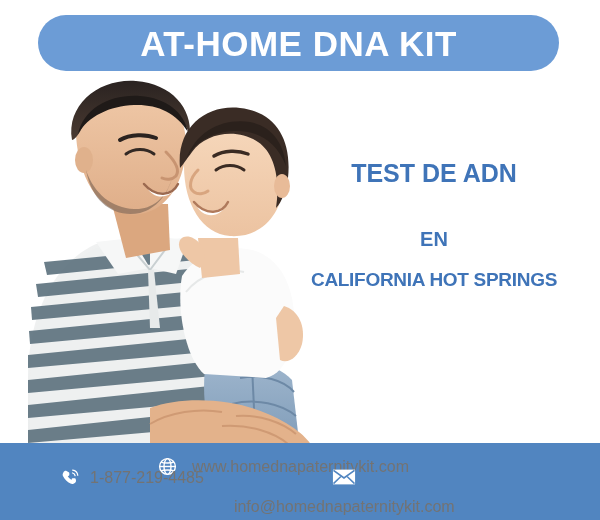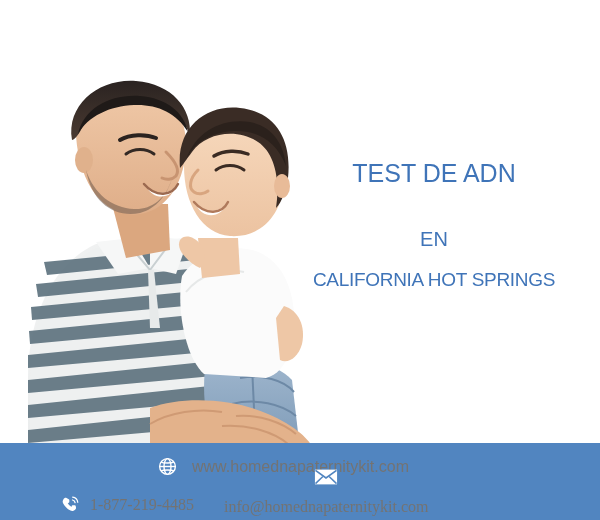--- a/index.html
+++ b/index.html
@@ -54,21 +54,21 @@
   
   .headline-block {
     position: absolute;
     left: 268px;
     top: 160px;
     width: 332px;
     text-align: center;
   }
   .headline-line {
     color: #3f74b8;
-    font-weight: normal;
+    font-weight: bold;
     line-height: 1.08;
     white-space: nowrap;
   }
   .headline-line-1 { font-size: 25px; }
   .headline-line-2 { font-size: 20px; margin-top: 42px; }
   .headline-line-3 {
     font-size: 19px;
     margin-top: 19px;
     letter-spacing: -0.3px;
   }
@@ -89,22 +89,21 @@
     color: #ffffff;
   }
   .footer-row-web {
     left: 157px;
     top: 456px;
     gap: 14px;
   }
   .footer-row-contact {
     left: 60px;
     top: 468px;
-    align-items: flex-end;
-    font-family: Liberation Serif, serif;
+    align-items: flex-start;
   }
   .footer-text {
     color: #737373;
     font-size: 16px;
     line-height: 1;
     white-space: nowrap;
   }
   .contact-phone {
     display: flex;
     align-items: center;
@@ -117,20 +116,23 @@
     gap: 13px;
     flex-direction: column;
   }
   .icon { display: block; }
 </style>
 </head>
 <body>
 
 <div class="poster">
 
+  <div class="header-banner">
+    <div class="header-title">AT-HOME DNA KIT</div>
+  </div>
 
   <div class="photo">
     <svg class="photo-svg" width="330" height="372" viewBox="0 0 330 372" xmlns="http://www.w3.org/2000/svg" aria-hidden="true">
       <defs>
         <clipPath id="pc">
             <rect x="0" y="0" width="330" height="372"></rect>
           </clipPath>
         <linearGradient id="shirtG" x1="0" y1="0" x2="1" y2="1">
           <stop offset="0%" stop-color="#f2f3f3"></stop>
           <stop offset="100%" stop-color="#e3e6e7"></stop>

